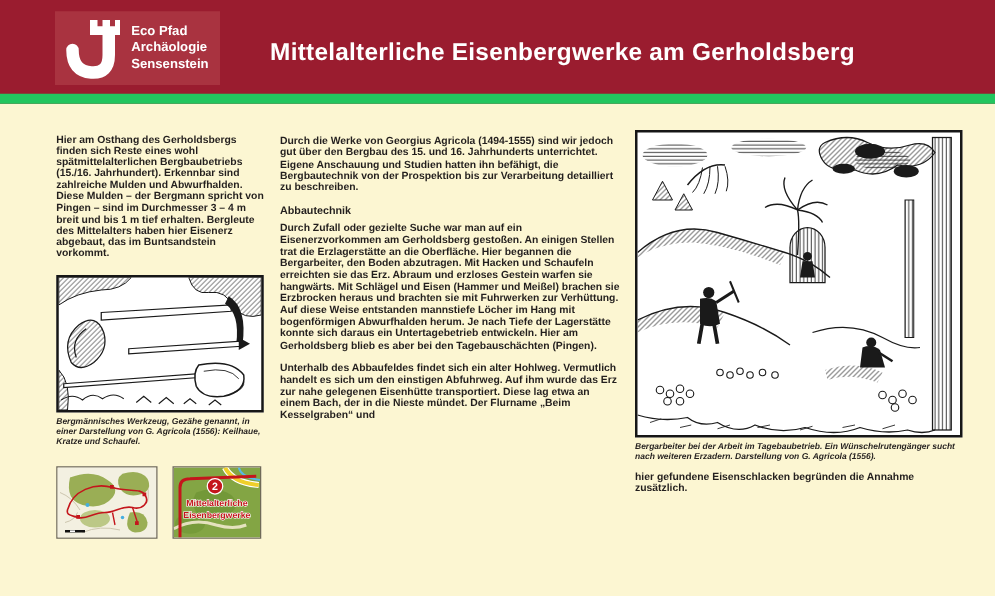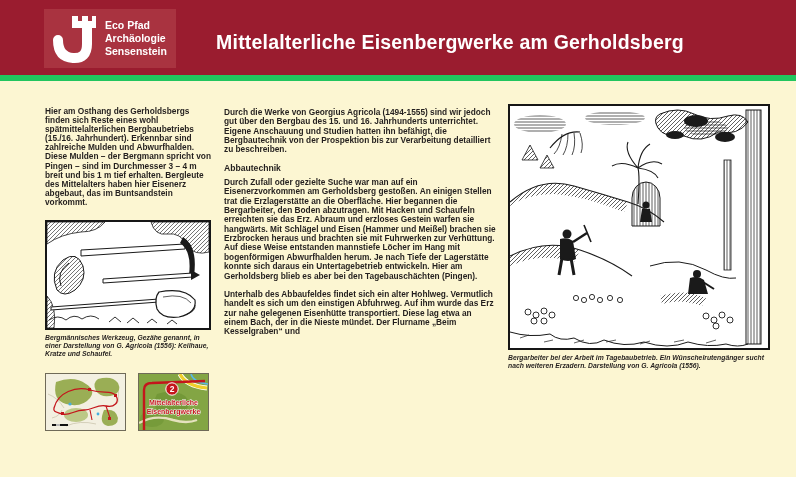--- a/index.html
+++ b/index.html
@@ -1,19 +1,19 @@
 <!DOCTYPE html>
 <html><head>
 <meta charset="utf-8">
 <style>
   html,body{margin:0;padding:0;background:#888;}
   .panel{position:relative;width:796px;height:477px;background:#FCF6D2;overflow:hidden;
          font-family:"Liberation Sans",sans-serif;color:#231f1e;}
   
-  .band{position:absolute;left:0;top:0;width:796px;height:75px;background:#9A1C2F;border-bottom:6px solid #22c55e;}
+  .band{position:absolute;left:0;top:0;width:796px;height:75px;background:#9A1C2F;border-bottom:8px solid #22c55e;}
   .logo-block{position:absolute;left:44px;top:9px;width:132px;height:59px;background:#A93340;
               display:flex;align-items:center;}
   .logo-glyph{margin-left:7px;width:46px;height:52px;flex:0 0 auto;}
   .logo-text{margin-left:8px;color:#fff;font-weight:bold;font-size:10.5px;line-height:13px;}
   .page-title{position:absolute;left:160px;top:30px;width:580px;text-align:center;color:#fff;
               font-weight:bold;font-size:19.5px;line-height:24px;letter-spacing:0.2px;}
   
   .col{position:absolute;font-weight:bold;}
   .col p{margin:0 0 9px;}
   .col-left{left:45px;top:107px;width:167px;font-size:8.3px;line-height:9.1px;}
@@ -210,15 +210,16 @@
             <circle cx="212" cy="209" r="3"></circle>
           <circle cx="220" cy="214" r="3"></circle>
             <circle cx="206" cy="220" r="3"></circle>
         </g>
 
         <path d="M0 226 q20 6 40 2 q10 8 24 4 q16 10 30 2 q20 8 40 2 q24 8 44 0 q20 6 38 2 q12 4 22 0" fill="none" stroke="#1a1a1a" stroke-width="1"></path>
         <path d="M10 232 l9 -3 M34 236 l9 -2 M64 237 l10 -3 M96 236 l10 -2 M130 238 l10 -3 M164 236 l10 -2 M196 237 l10 -3" stroke="#1a1a1a" stroke-width="0.7"></path>
       </svg>
     </div>
     <div class="caption">Bergarbeiter bei der Arbeit im Tagebaubetrieb. Ein Wünschelrutengänger sucht nach weiteren Erzadern. Darstellung von G. Agricola (1556).</div>
+    <p style="margin-top:7px">hier gefundene Eisenschlacken begründen die Annahme zusätzlich.</p>
   </div>
 
 </div>
 
 </body></html>

